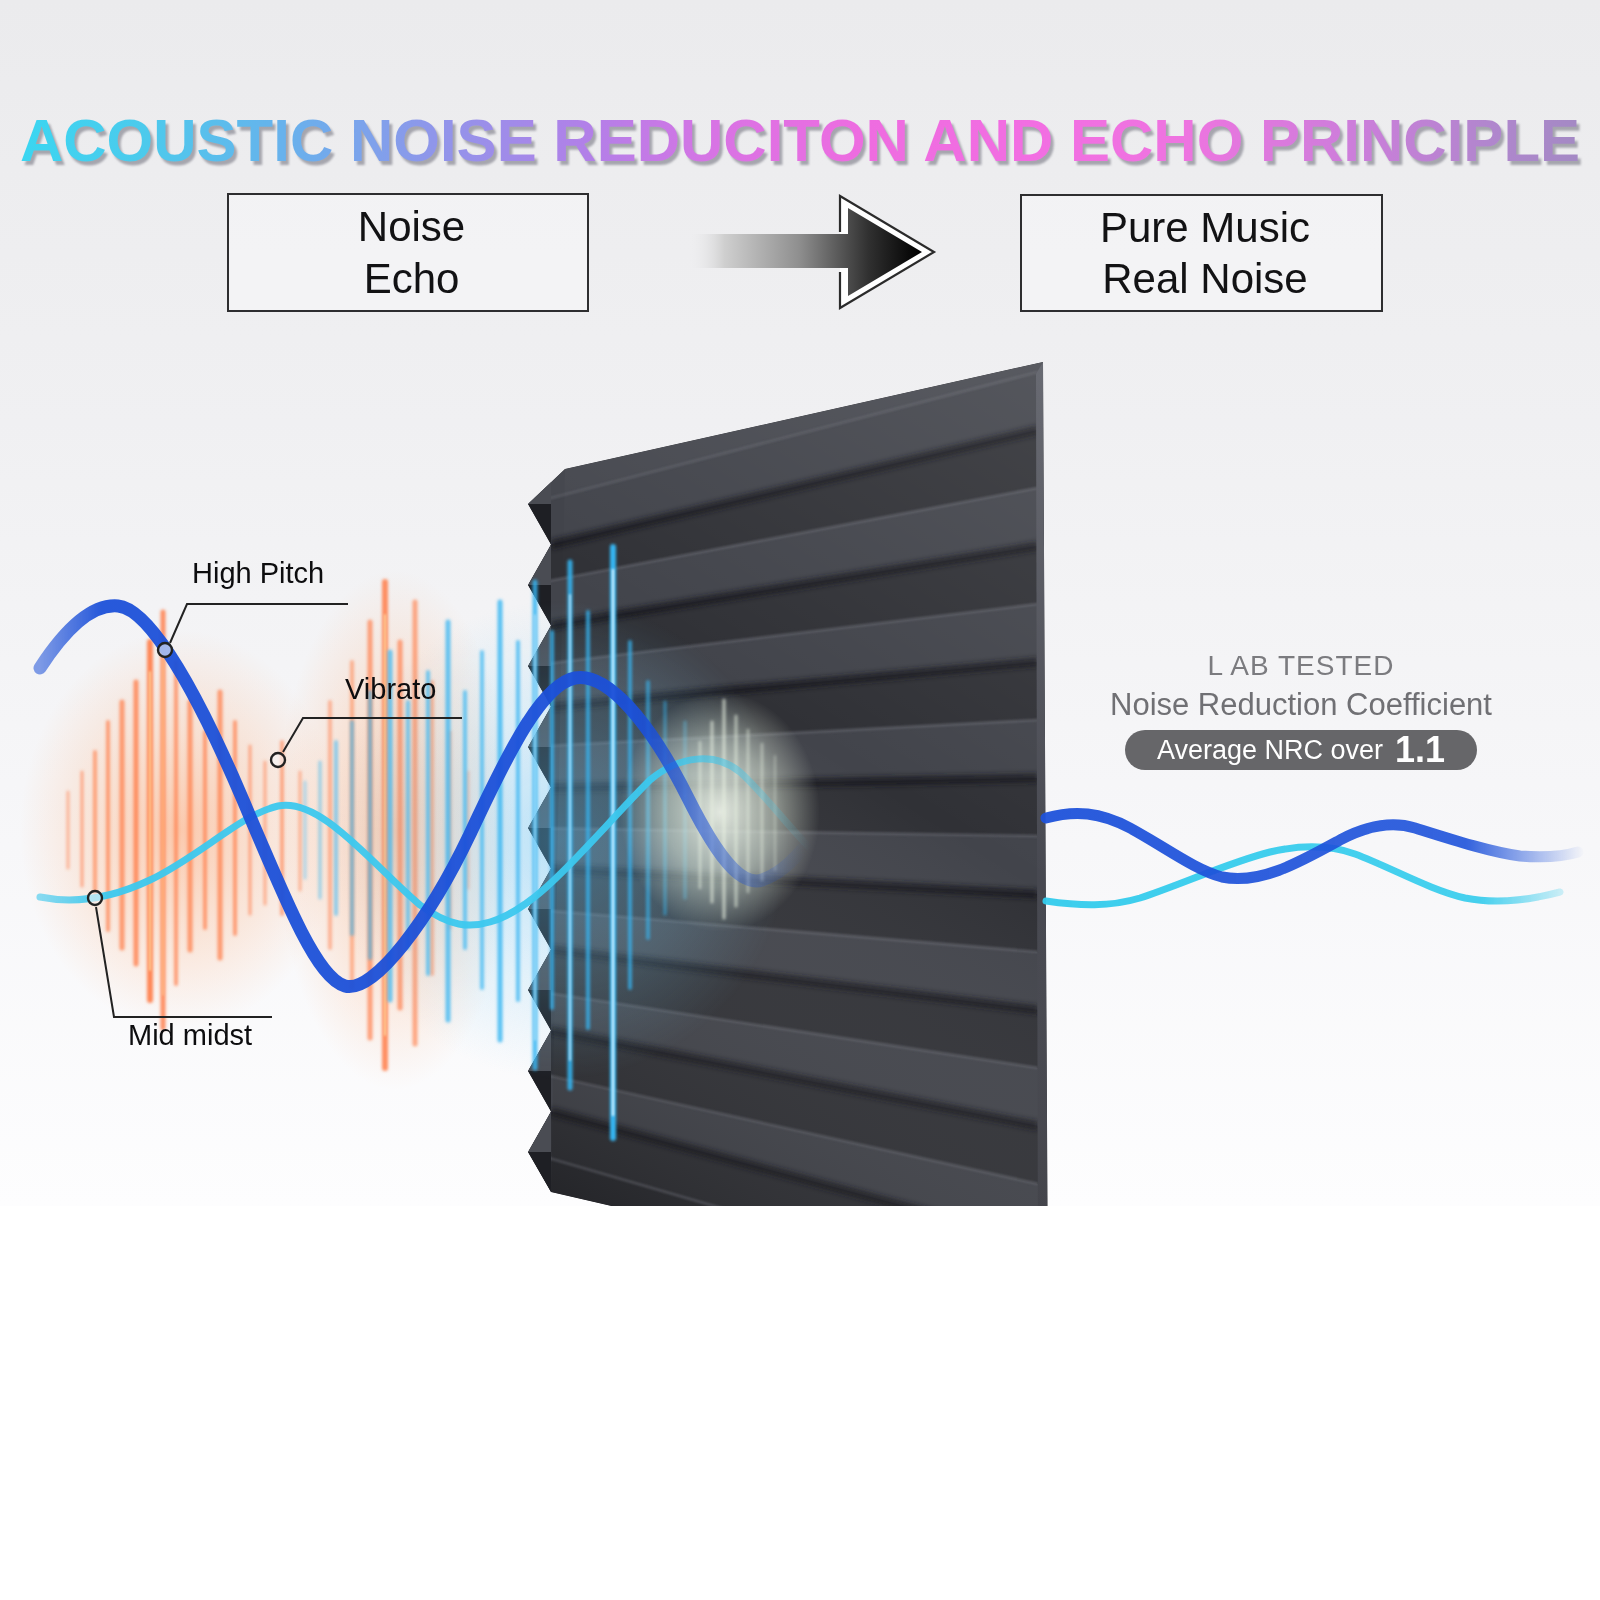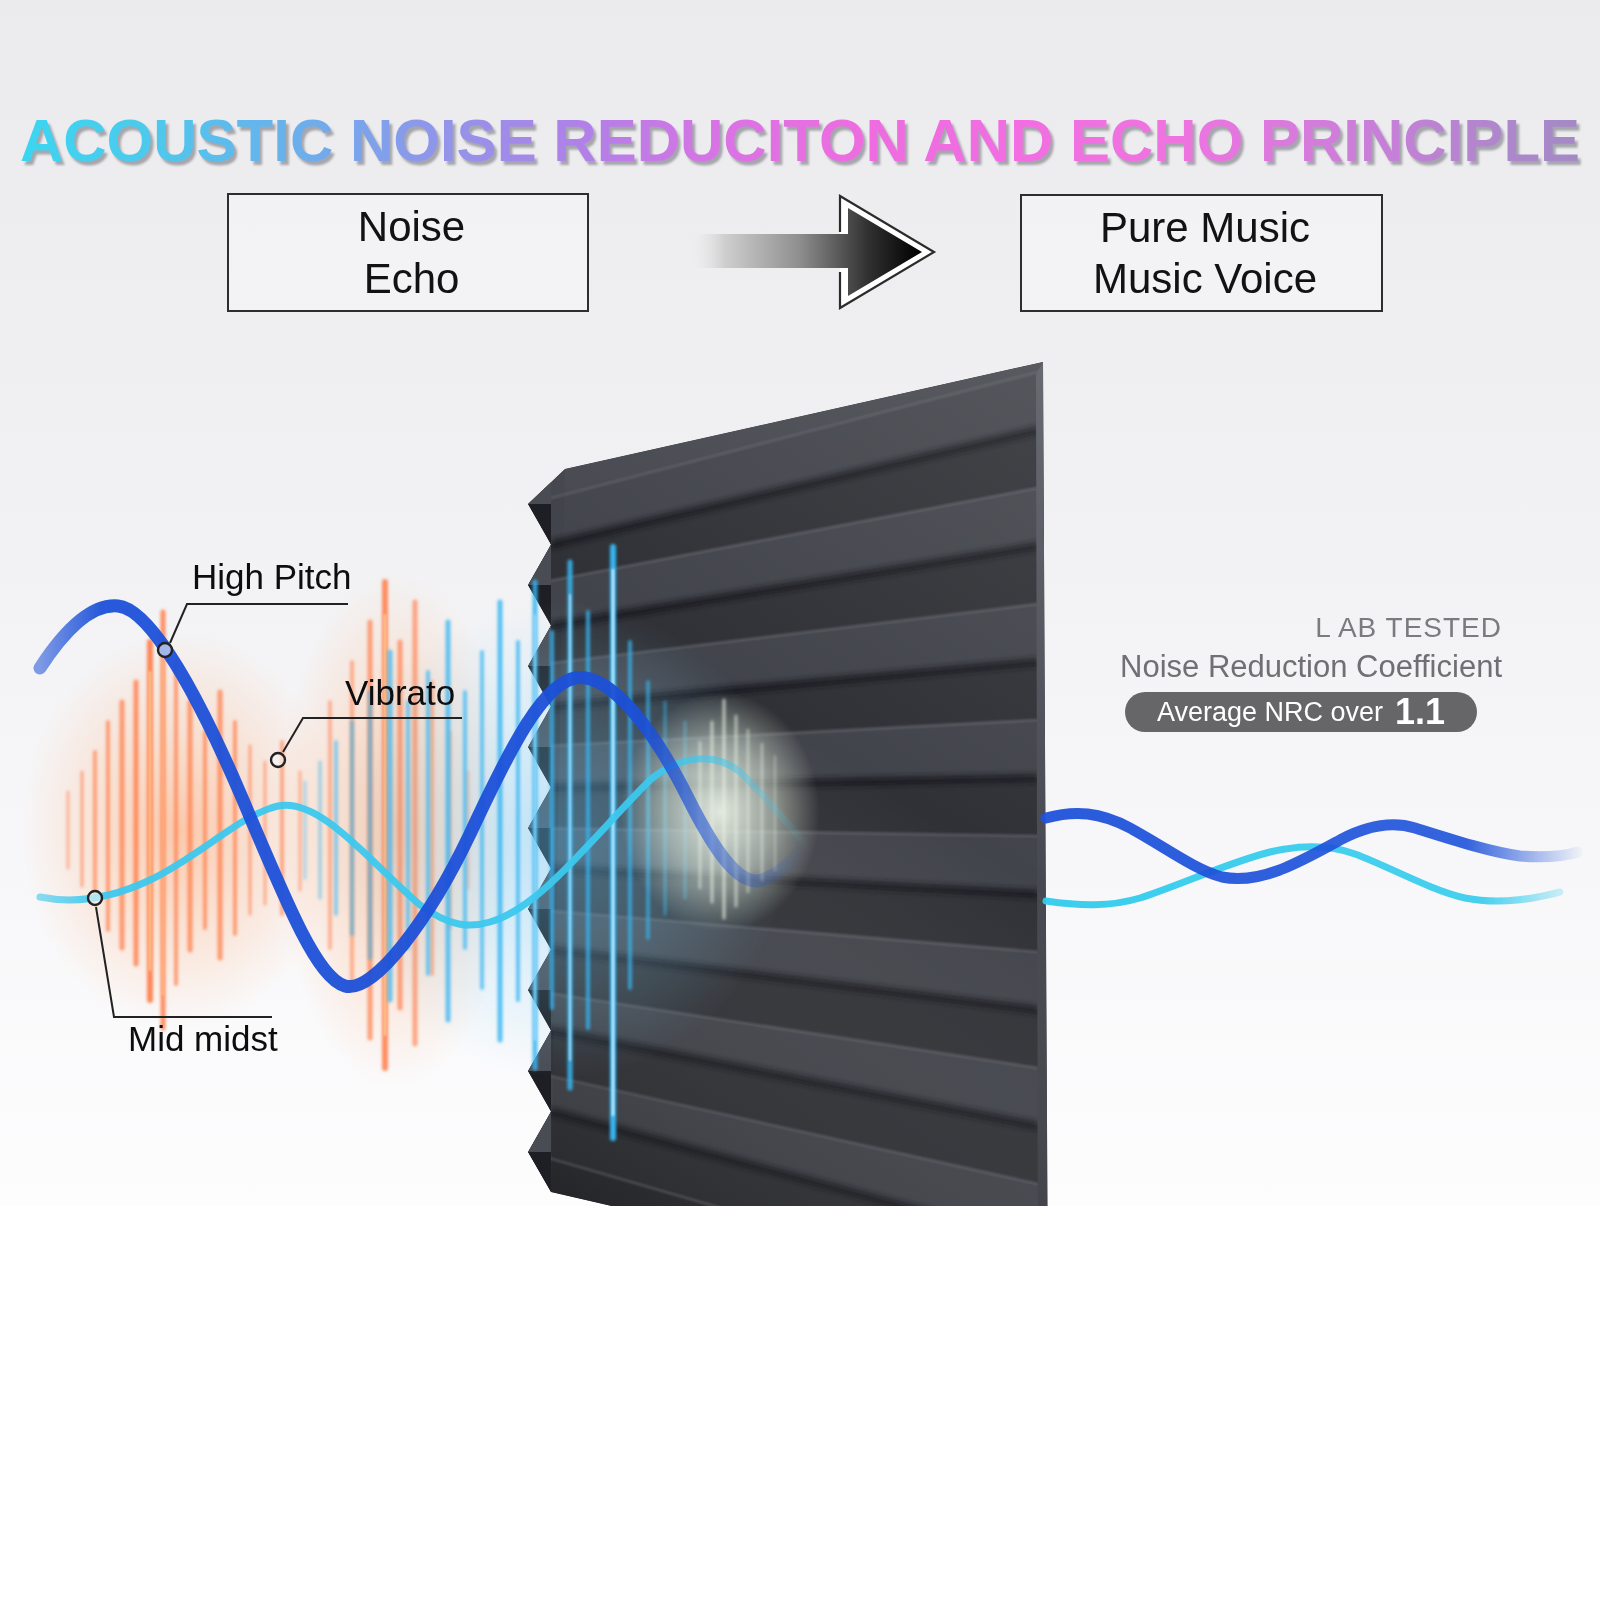--- a/index.html
+++ b/index.html
@@ -19,26 +19,26 @@
   }
   
   .flow-box{
     border:2px solid #2e2e30;background:rgba(248,248,250,0.45);
     display:flex;flex-direction:column;justify-content:center;align-items:center;
     font-size:42px;line-height:1.22;color:#121214;text-align:center;padding-left:7px;
   }
   .box-in{top:193px;left:227px;width:351px;height:115px;}
   .box-out{top:194px;left:1020px;width:352px;height:114px;}
   
-  .wave-label{font-size:35px;color:#0d0d0f;white-space:nowrap;}
+  .wave-label{font-size:29px;color:#0d0d0f;white-space:nowrap;}
   .lbl-high{top:557px;left:192px;}
   .lbl-vibrato{top:673px;left:345px;}
   .lbl-mid{top:1019px;left:128px;}
   
-  .lab-block{top:612px;left:1100px;width:402px;text-align:right;}
+  .lab-block{top:650px;left:1100px;width:402px;text-align:center;}
   .lab-heading{font-size:28px;color:#7b7b7f;letter-spacing:1px;}
   .lab-subheading{font-size:31px;color:#707074;margin-top:5px;white-space:nowrap;}
   .nrc-badge{
     margin:7px auto 0 auto;width:352px;height:40px;border-radius:20px;background:#666669;
     display:flex;justify-content:center;align-items:center;gap:12px;color:#ffffff;
   }
   .nrc-badge .badge-label{font-size:27px;}
   .nrc-badge .badge-value{font-size:36px;font-weight:bold;}
   
   .caption{top:1344px;left:0;width:1600px;text-align:center;
@@ -66,21 +66,21 @@
         <stop offset="0.78" stop-color="#303030"></stop>
         <stop offset="1" stop-color="#000000"></stop>
       </linearGradient>
     </defs>
     <path d="M840,232 L840,196 L934,252 L840,308 L840,272" fill="#ffffff" stroke="#2b2b2b" stroke-width="2.2"></path>
     <path d="M687,234 L848,234 L848,208 L922,252 L848,296 L848,268 L687,268 Z" fill="url(#arrowGrad)"></path>
   </svg>
 
   <div class="abs flow-box box-out">
     <span>Pure Music</span>
-    <span>Music Voice</span>
+    <span>Real Noise</span>
   </div>
 
   <svg class="abs" style="top:0;left:0;" width="1600" height="1600" viewBox="0 0 1600 1600">
     <defs>
       <clipPath id="panelClip">
         <path d="M565,469 L1043,362 L1048,1307 L551,1192 L528,1152 L551,1111.5 L528,1071 L551,1030.5 L528,990 L551,949.5 L528,909 L551,868.5 L528,828 L551,787.5 L528,747 L551,706.5 L528,666 L551,625.5 L528,585 L551,544.5 L528,504 Z"></path>
       </clipPath>
       <linearGradient id="sideGrad" gradientUnits="userSpaceOnUse" x1="0" y1="362" x2="0" y2="1307">
         <stop offset="0" stop-color="#585a63"></stop>
           <stop offset="1" stop-color="#393a41"></stop>

